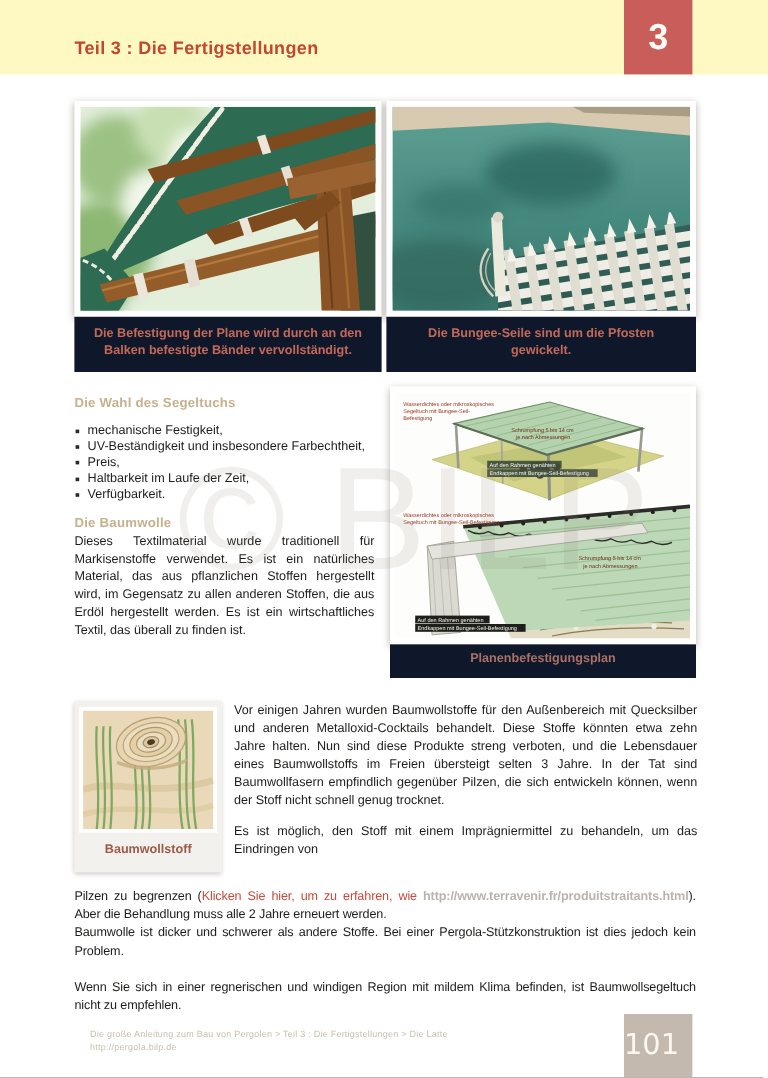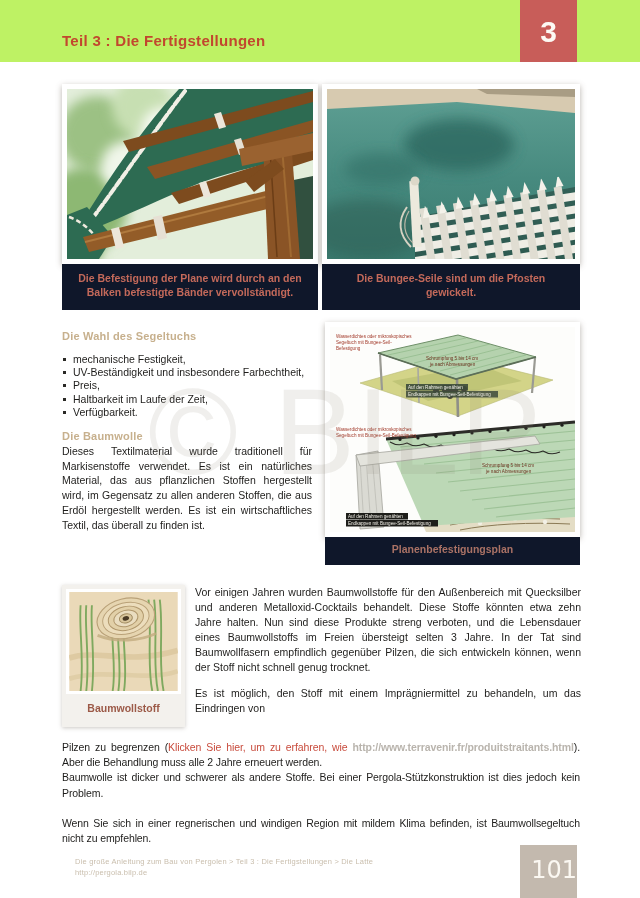--- a/index.html
+++ b/index.html
@@ -3,21 +3,21 @@
 <meta charset="utf-8">
 <style>
   * { margin:0; padding:0; box-sizing:border-box; }
   html,body { background:#888; }
   .page {
     position:relative; width:640px; height:898px; margin:0 auto;
     background:#ffffff; overflow:hidden;
     font-family:"Liberation Sans", sans-serif; color:#1e1d1b;
   }
   
-  .topbar { position:absolute; top:0; left:0; width:640px; height:62px; background:#bef264; }
+  .topbar { position:absolute; top:0; left:0; width:640px; height:62px; background:#fef9c3; }
   .topbar h1 {
     position:absolute; left:62px; top:32px; font-size:15px; font-weight:bold;
     color:#c2472e; letter-spacing:.3px; white-space:nowrap;
   }
   .chapter-box {
     position:absolute; left:520px; top:0; width:57px; height:62px;
     background:#c85d59; color:#fdf9f4; font-size:30px; font-weight:bold;
     text-align:center; line-height:64px;
   }
   
@@ -59,21 +59,21 @@
   .bottom-text .gap { margin-top:15px; }
   .inline-link { color:#c84b3c; cursor:pointer; }
   .inline-url { color:#b9b4ad; cursor:pointer;font-weight:bold; }
   
   .footer-crumb {
     position:absolute; left:75px; top:857px; font-size:7.5px; line-height:10.5px;
     color:#c9bead; letter-spacing:.2px;
   }
   .page-box {
     position:absolute; left:520px; top:845px; width:57px; height:53px;
-    background:#c3b9ae; color:#fbf8f2; font-size:24px; text-align:right;
+    background:#c3b9ae; color:#fbf8f2; font-size:24px; text-align:left;
     line-height:50px; font-family:"DejaVu Sans", sans-serif;
   }
   
   .watermark {
     position:absolute; left:148px; top:362px; z-index:40; pointer-events:none;
     font-size:122px; font-weight:normal; color:rgba(138,130,118,.13);
     letter-spacing:1px; white-space:nowrap;
   }
   
   text.dlab { font-family:"Liberation Sans", sans-serif; font-size:4.6px; fill:#a23a2a; }

